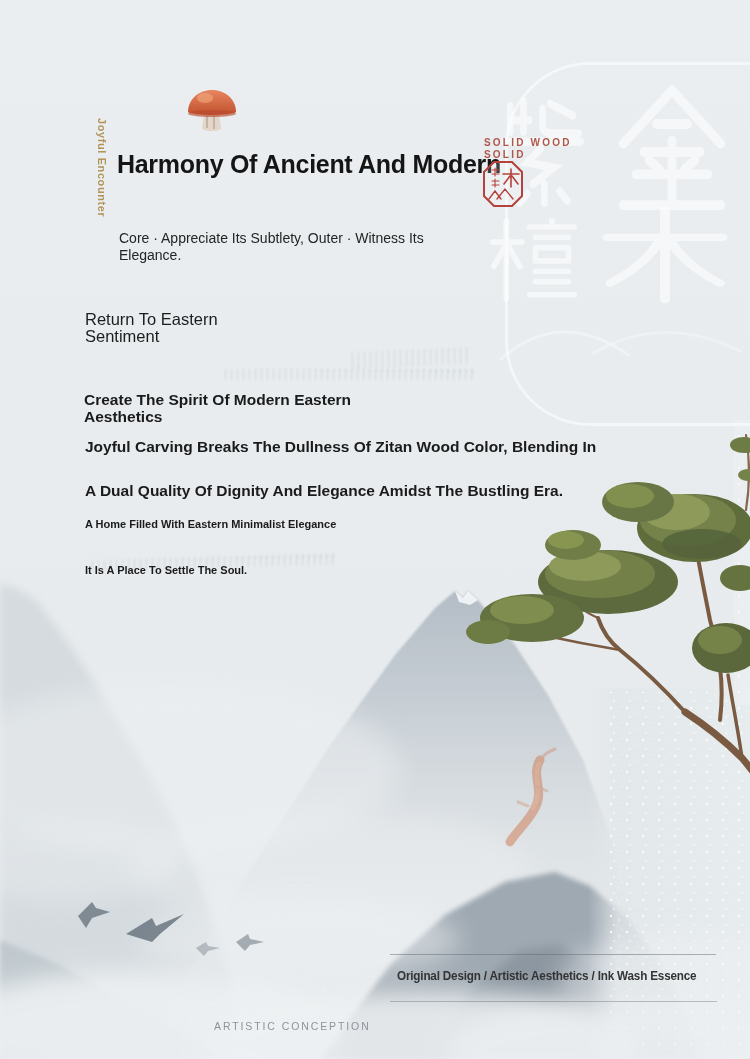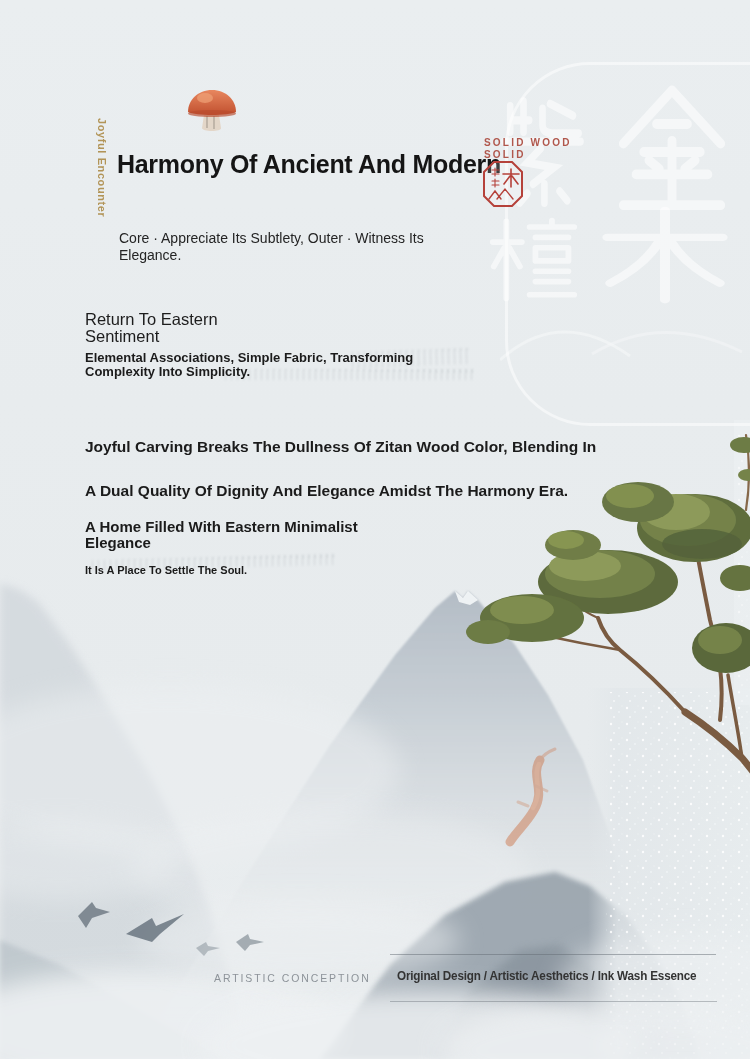--- a/index.html
+++ b/index.html
@@ -38,34 +38,34 @@
   .wm-wave{left:500px;top:298px;z-index:2;opacity:.55;}
 
   
   .heading{left:85px;top:311px;max-width:160px;font-size:16.5px;font-weight:500;
     line-height:1.02;color:#1d1d1d;z-index:6;}
   .p{color:#1b1b1b;font-weight:700;z-index:6;line-height:1.07;}
   .p1{left:85px;top:351px;max-width:348px;font-size:13px;}
   .p2{left:84px;top:392px;max-width:292px;font-size:15.5px;}
   .p3{left:85px;top:439px;max-width:600px;font-size:15.5px;}
   .p4{left:85px;top:483px;max-width:600px;font-size:15.5px;}
-  .p5{left:85px;top:519px;max-width:302px;font-size:15px;}
+  .p5{left:85px;top:519px;max-width:302px;font-size:11px;}
   .p6{left:85px;top:565px;max-width:400px;font-size:11px;}
 
   .smudge{
     background:repeating-linear-gradient(92deg,rgba(110,120,128,.38) 0 1.5px,transparent 1.5px 6px);
     filter:blur(1.1px);opacity:.5;z-index:5;
   }
   .sm1{left:352px;top:350px;width:118px;height:16px;transform:rotate(-2deg);}
   .sm2{left:225px;top:369px;width:248px;height:11px;}
   .sm3{left:92px;top:557px;width:246px;height:11px;transform:rotate(-1.5deg);}
 
   
   .footer-left{
-    left:214px;top:972px;font-size:10.5px;font-weight:500;letter-spacing:1.9px;
+    left:214px;top:1020px;font-size:10.5px;font-weight:500;letter-spacing:1.9px;
     color:#8d9399;z-index:6;white-space:nowrap;
   }
   .footer-right{
     left:397px;top:968px;font-size:13px;font-weight:700;letter-spacing:-0.2px;
     color:#333;z-index:6;white-space:nowrap;transform:scaleX(.9);transform-origin:0 0;
   }
   .rule{height:1px;background:rgba(100,108,116,.5);z-index:6;}
   .rule-top{left:390px;top:954px;width:326px;}
   .rule-bottom{left:390px;top:1001px;width:327px;opacity:.8;}
 
@@ -261,23 +261,23 @@
     </svg>
   </div>
 
   <div class="abs subtitle">Core · Appreciate Its Subtlety, Outer · Witness Its Elegance.</div>
 
   <div class="abs smudge sm1"></div>
   <div class="abs smudge sm2"></div>
   <div class="abs smudge sm3"></div>
 
   <div class="abs heading">Return To Eastern Sentiment</div>
-  <div class="abs p p1">Elemental Associations, Simple Fabric, Transforming Complexity Into Simplicity.</div>
+  <div class="abs p p2">Create The Spirit Of Modern Eastern Aesthetics</div>
   <div class="abs p p3">Joyful Carving Breaks The Dullness Of Zitan Wood Color, Blending In</div>
-  <div class="abs p p4">A Dual Quality Of Dignity And Elegance Amidst The Harmony Era.</div>
+  <div class="abs p p4">A Dual Quality Of Dignity And Elegance Amidst The Bustling Era.</div>
   <div class="abs p p5">A Home Filled With Eastern Minimalist Elegance</div>
   <div class="abs p p6">It Is A Place To Settle The Soul.</div>
 
   <div class="abs rule rule-top"></div>
   <div class="abs rule rule-bottom"></div>
   <div class="abs footer-left">ARTISTIC CONCEPTION</div>
   <div class="abs footer-right">Original Design / Artistic Aesthetics / Ink Wash Essence</div>
 
 </div>
 

